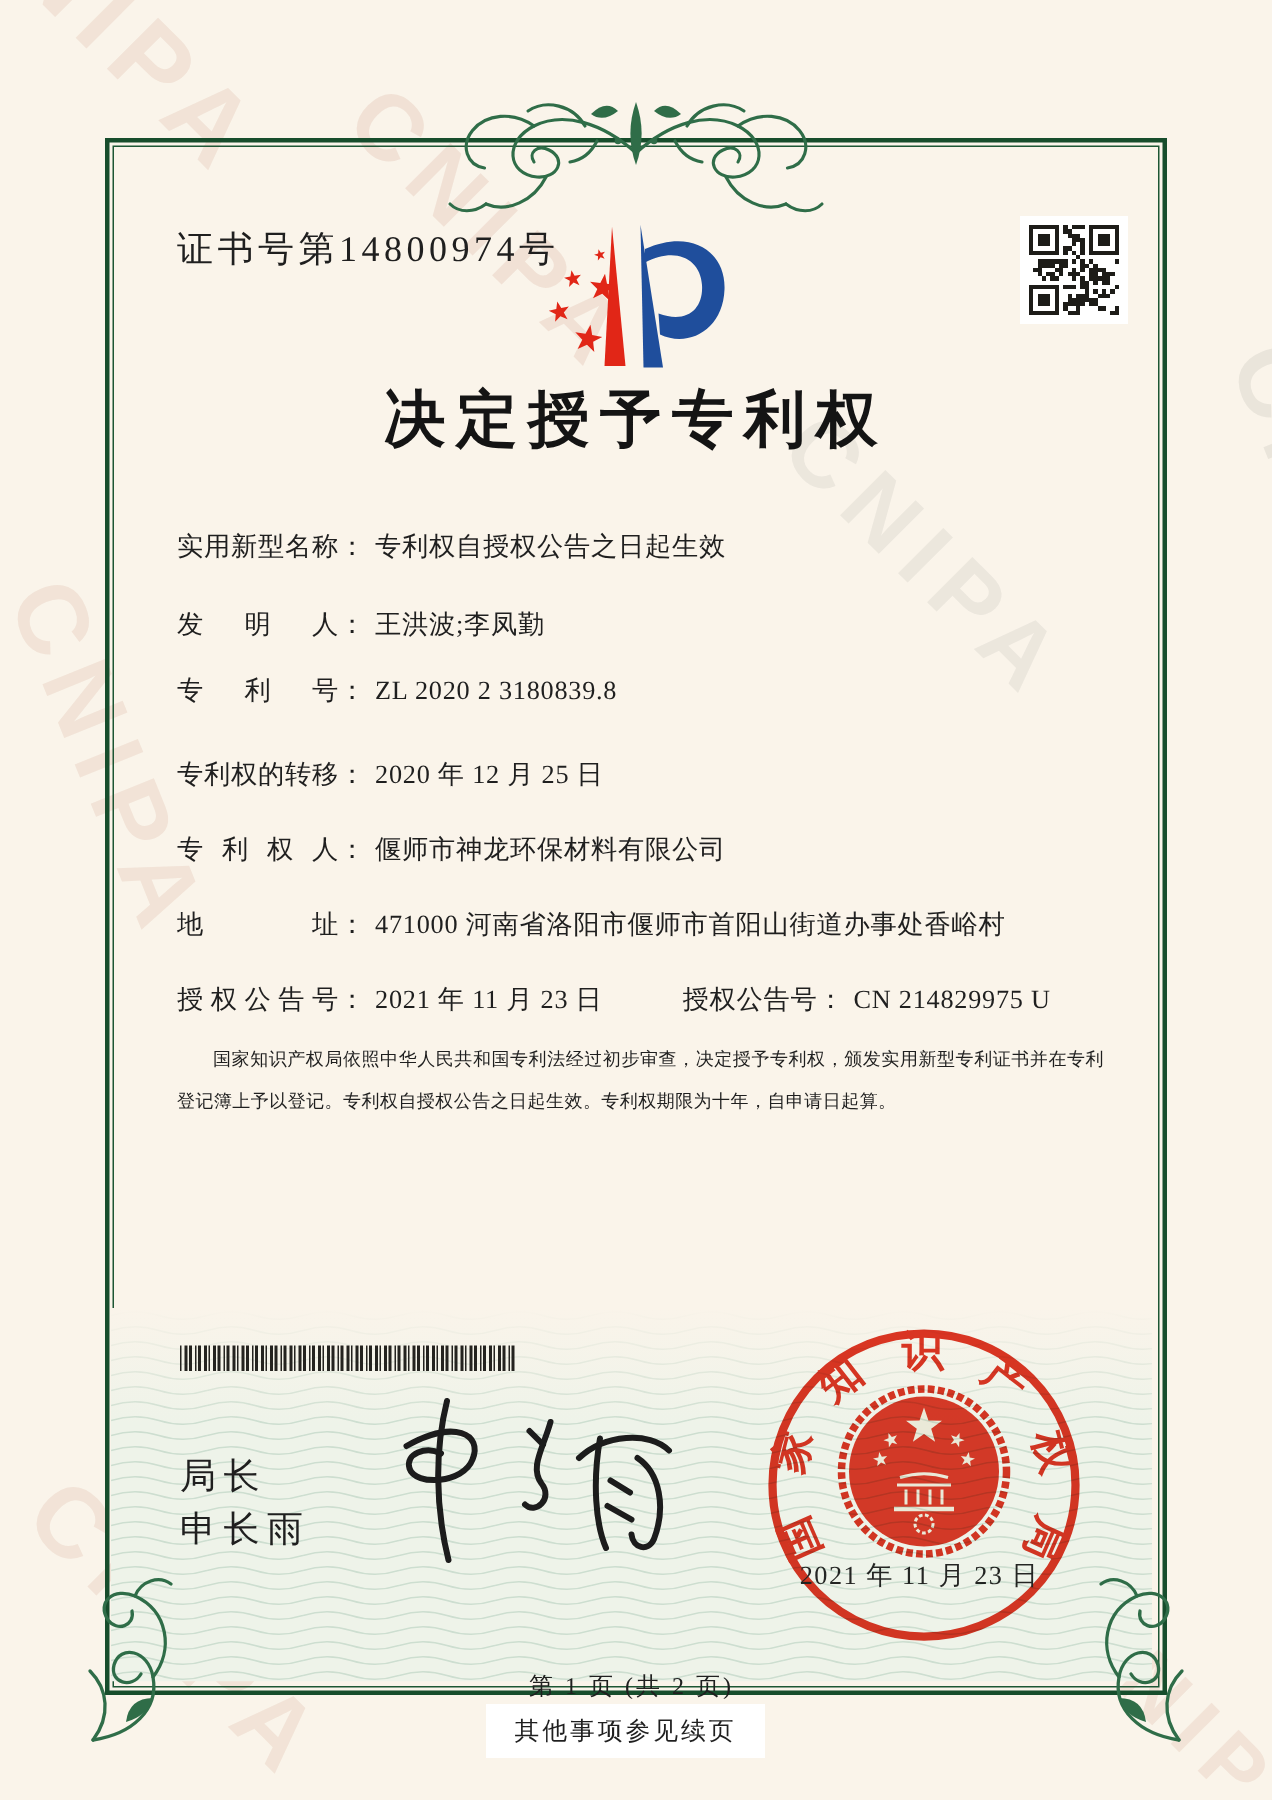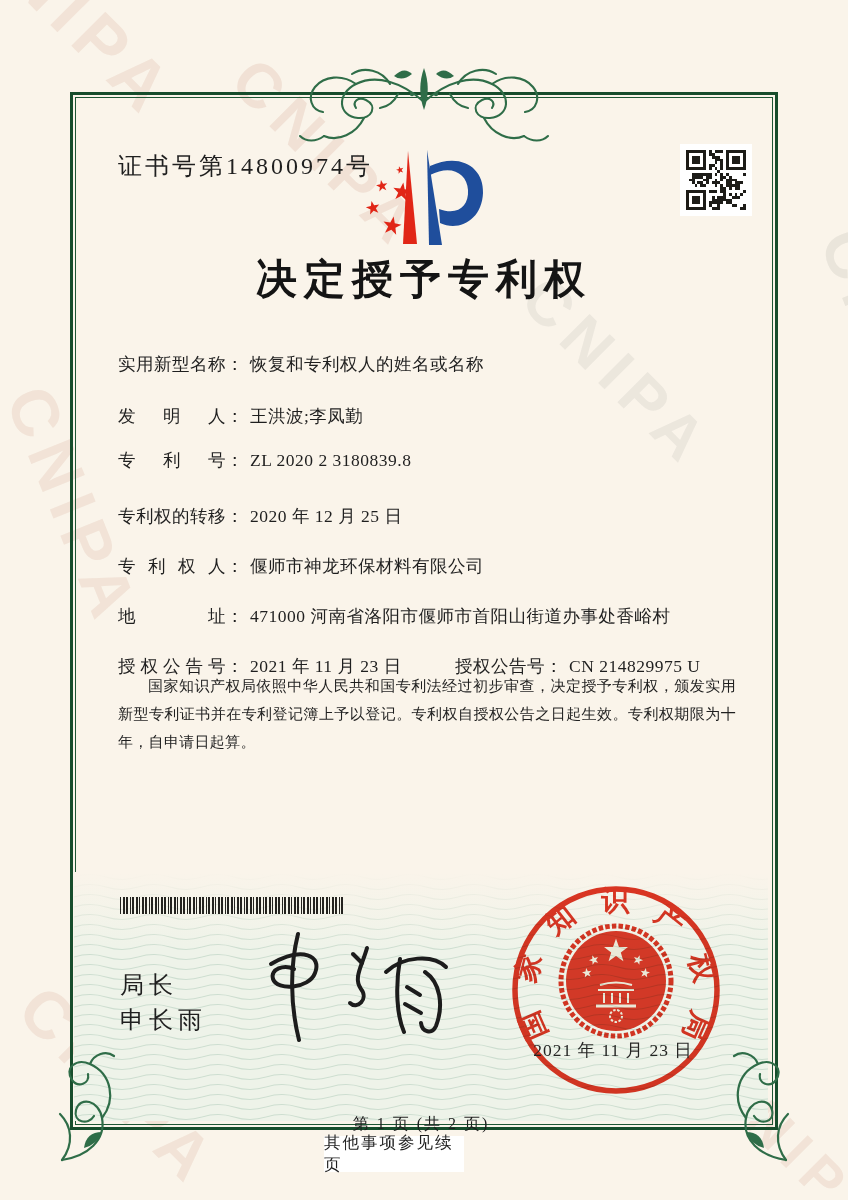--- a/index.html
+++ b/index.html
@@ -44,30 +44,30 @@
   .doc-title{
     position:absolute; left:0; top:252px; width:100%; text-align:center;
     font-size:41px; font-weight:bold; letter-spacing:7px; color:#141414;
   }
   .fields{position:absolute; left:118px; top:352px; width:616px; font-size:17.5px;}
   .frow{position:absolute; left:0; white-space:nowrap; letter-spacing:.5px;}
   .flabel{display:inline-block; width:108px; text-align:justify; text-align-last:justify; vertical-align:bottom;}
   .fcolon{display:inline-block; margin-right:6px;}
   .pair2{position:absolute; left:337px; top:0;}
   .pair2 .flabel{width:90px;font-family:Liberation Serif, serif;}
-  .body-text{position:absolute; left:118px; top:672px; width:618px; font-size:15px; line-height:28px;}
+  .body-text{position:absolute; left:118px; top:692px; width:618px; font-size:12px; line-height:28px;}
   .body-text p{margin:0; text-indent:2em; text-align:justify; letter-spacing:.3px;}
   .barcode{position:absolute; left:120px; top:897px; height:17px; display:flex; align-items:stretch;}
   .barcode div{background:#24231f;}
   .signer{position:absolute; left:120px; top:968px; font-size:24px; line-height:35px; letter-spacing:5px;}
   .signature{position:absolute; left:253px; top:928px;}
   .seal{position:absolute; left:505px; top:880px; mix-blend-mode:multiply; opacity:.94;}
   .page-num{position:absolute; left:70px; top:1114px; width:702px; text-align:center; font-size:16px; letter-spacing:2px;}
   .note-box{
-    position:absolute; left:324px; top:1136px; width:140px; height:36px; background:#ffffff;
+    position:absolute; left:324px; top:1136px; width:186px; height:36px; background:#ffffff;
     display:flex; align-items:center; justify-content:center; font-size:16.5px; letter-spacing:2px;
   }
   .ornament-top{position:absolute; left:294px; top:54px;}
   .flourish{position:absolute;}
   .fl-left{left:54px; top:1046px;}
   .fl-right{left:694px; top:1046px; transform:scaleX(-1);}
 </style>
 </head>
 <body>
 
@@ -284,21 +284,21 @@
         <rect x="0" y="14" width="7" height="7" fill="#1d1c18"></rect>
         <rect x="1" y="15" width="5" height="5" fill="#ffffff"></rect>
         <rect x="2" y="16" width="3" height="3" fill="#1d1c18"></rect>
       </svg>
   </div>
 
   <div class="doc-title">决定授予专利权</div>
 
   <div class="fields">
     <div class="frow" style="top:0">
-      <span class="flabel">实用新型名称</span><span class="fcolon">：</span><span class="fvalue">恢复和专利权人的姓名或名称</span>
+      <span class="flabel">实用新型名称</span><span class="fcolon">：</span><span class="fvalue">专利权自授权公告之日起生效</span>
     </div>
     <div class="frow" style="top:52px">
       <span class="flabel">发明人</span><span class="fcolon">：</span><span class="fvalue">王洪波;李凤勤</span>
     </div>
     <div class="frow" style="top:96px">
       <span class="flabel">专利号</span><span class="fcolon">：</span><span class="fvalue">ZL 2020 2 3180839.8</span>
     </div>
     <div class="frow" style="top:152px">
       <span class="flabel">专利权的转移</span><span class="fcolon">：</span><span class="fvalue">2020 年 12 月 25 日</span>
     </div>

